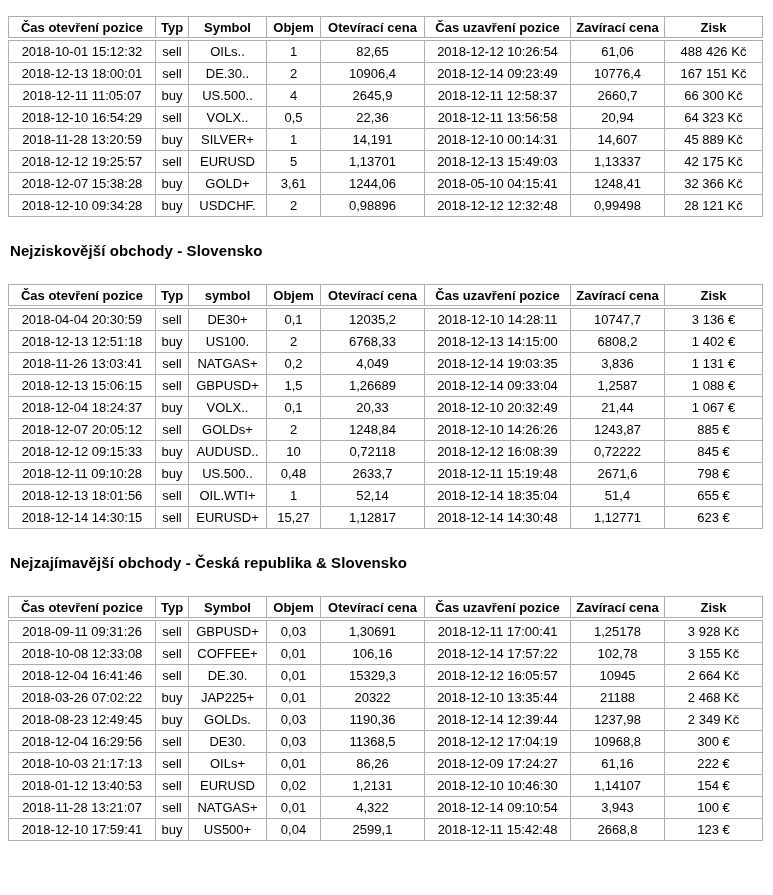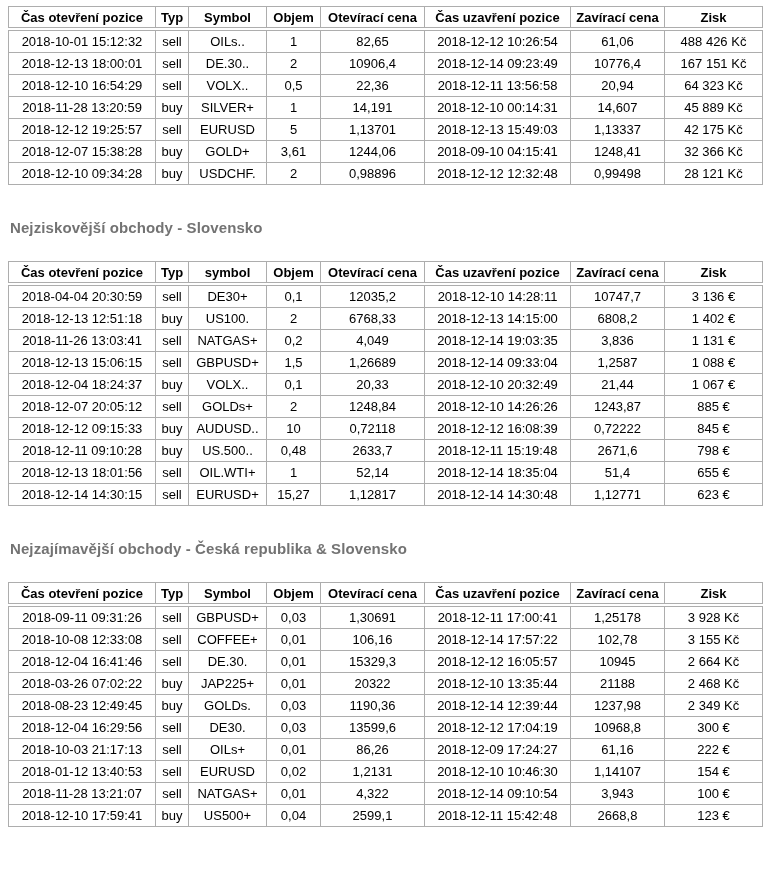--- a/index.html
+++ b/index.html
@@ -6,27 +6,27 @@
     margin: 0;
     padding: 0;
     background: #ffffff;
   }
   body {
     font-family: "Liberation Sans", "DejaVu Sans", sans-serif;
     color: #000000;
     width: 773px;
   }
   .report {
-    padding: 6px 8px 20px 8px;
+    padding: 16px 8px 20px 8px;
   }
   .section-heading {
     font-size: 15px;
     font-weight: bold;
-    color: #737373;
-    margin: 34px 0 25px 2px;
+    color: #000000;
+    margin: 25px 0 25px 2px;
     letter-spacing: 0.1px;
   }
   table.trades {
     border-collapse: collapse;
     table-layout: fixed;
     width: 754px;
     font-size: 13px;
   }
   table.trades th,
   table.trades td {
@@ -95,20 +95,30 @@
           <td>2018-12-13 18:00:01</td>
           <td>sell</td>
           <td>DE.30..</td>
           <td>2</td>
           <td>10906,4</td>
           <td>2018-12-14 09:23:49</td>
           <td>10776,4</td>
           <td>167 151 Kč</td>
         </tr>
         <tr>
+          <td>2018-12-11 11:05:07</td>
+          <td>buy</td>
+          <td>US.500..</td>
+          <td>4</td>
+          <td>2645,9</td>
+          <td>2018-12-11 12:58:37</td>
+          <td>2660,7</td>
+          <td>66 300 Kč</td>
+        </tr>
+        <tr>
           <td>2018-12-10 16:54:29</td>
           <td>sell</td>
           <td>VOLX..</td>
           <td>0,5</td>
           <td>22,36</td>
           <td>2018-12-11 13:56:58</td>
           <td>20,94</td>
           <td>64 323 Kč</td>
         </tr>
         <tr>
@@ -130,21 +140,21 @@
           <td>2018-12-13 15:49:03</td>
           <td>1,13337</td>
           <td>42 175 Kč</td>
         </tr>
         <tr>
           <td>2018-12-07 15:38:28</td>
           <td>buy</td>
           <td>GOLD+</td>
           <td>3,61</td>
           <td>1244,06</td>
-          <td>2018-09-10 04:15:41</td>
+          <td>2018-05-10 04:15:41</td>
           <td>1248,41</td>
           <td>32 366 Kč</td>
         </tr>
         <tr>
           <td>2018-12-10 09:34:28</td>
           <td>buy</td>
           <td>USDCHF.</td>
           <td>2</td>
           <td>0,98896</td>
           <td>2018-12-12 12:32:48</td>
@@ -357,21 +367,21 @@
           <td>1190,36</td>
           <td>2018-12-14 12:39:44</td>
           <td>1237,98</td>
           <td>2 349 Kč</td>
         </tr>
         <tr>
           <td>2018-12-04 16:29:56</td>
           <td>sell</td>
           <td>DE30.</td>
           <td>0,03</td>
-          <td>13599,6</td>
+          <td>11368,5</td>
           <td>2018-12-12 17:04:19</td>
           <td>10968,8</td>
           <td>300 €</td>
         </tr>
         <tr>
           <td>2018-10-03 21:17:13</td>
           <td>sell</td>
           <td>OILs+</td>
           <td>0,01</td>
           <td>86,26</td>

